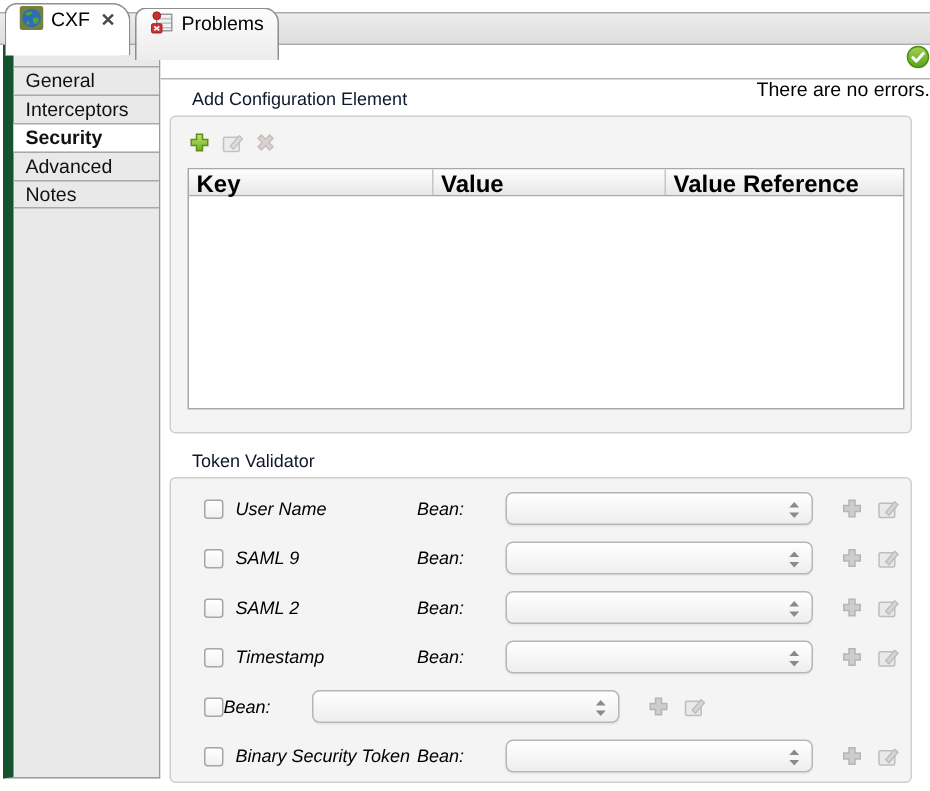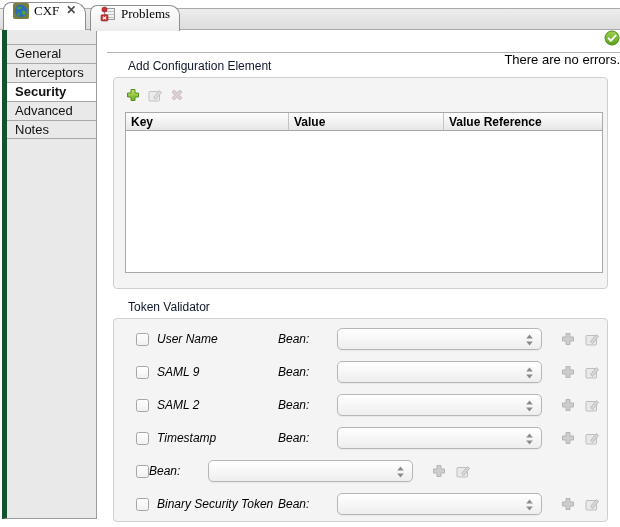--- a/index.html
+++ b/index.html
@@ -8,31 +8,31 @@
     position:relative; width:620px; height:527px; background:#fff;
     font-family:"Liberation Sans", sans-serif; font-size:13px; color:#000; overflow:hidden;
   }
   
   .tabbar { position:absolute; left:0; top:0; right:0; height:30px; background:#fff; }
   .tab-strip-fill {
     position:absolute; left:0; right:0; top:8px; height:22px;
     background:linear-gradient(#ececec,#dedede);
     border-top:1px solid #a9a9a9; border-bottom:1px solid #a9a9a9;
   }
-  .tab { position:absolute; display:flex; align-items:flex-start; gap:5px;
-    border:1px solid #8e8e8e; border-bottom:none; padding:0 9px; cursor:default;font-family:Liberation Serif, serif; }
+  .tab { position:absolute; display:flex; align-items:flex-end; gap:5px;
+    border:1px solid #8e8e8e; border-bottom:none; padding:17px 9px; cursor:default; }
   .tab.active { left:3px; top:2px; height:28px; background:#fff;
     border-radius:8px 12px 0 0; z-index:2; }
   .tab.inactive { left:90px; top:5px; height:26px;
     background:linear-gradient(#fdfdfd,#ececec); border-radius:7px 10px 0 0; z-index:1; }
   .tab-label { font-size:13px; color:#000; }
   .tab-close { font-size:12px; font-weight:bold; color:#4a4a4a; margin-left:2px; cursor:pointer; }
   
-  .sidebar { position:absolute; left:2px; top:30px; width:95px; bottom:8px;
-    background:#e9e9e9; border-left:5px solid #14532d; border-right:1px solid #9b9b9b;
+  .sidebar { position:absolute; left:2px; top:30px; width:105px; bottom:8px;
+    background:#e9e9e9; border-left:7px solid #14532d; border-right:1px solid #9b9b9b;
     border-bottom:1px solid #9b9b9b; }
   .sidebar-spacer { height:14px; }
   .side-item { height:19px; line-height:18px; padding-left:8px; font-size:13px;
     border-top:1px solid #a8a8a8; color:#111; cursor:pointer; }
   .side-item:last-child { border-bottom:1px solid #a8a8a8; }
   .side-item.selected { background:#fff; font-weight:bold; }
   
   .main { position:absolute; left:107px; top:30px; right:0; bottom:0; background:#fff; }
   .status-row { height:23px; border-bottom:1px solid #b3b3b3; display:flex;
     align-items:flex-end; gap:6px; padding-left:6px;flex-direction:column; }
@@ -42,21 +42,21 @@
     border:1px solid #cfcfcf; border-radius:4px; position:relative; }
   .panel.config { height:212px; }
   .panel.validator { height:204px; padding-top:9px; }
   .toolbar { position:absolute; top:9px; left:11px; display:flex; gap:6px; }
   .icon-btn { width:16px; height:16px; display:inline-block; }
   
   .table { position:absolute; left:11px; top:34px; width:478px; height:161px;
     background:#fff; border:1px solid #a8a8a8; }
   .thead { display:flex; height:18px; background:linear-gradient(#fefefe,#e7e7e7);
     border-bottom:1px solid #a8a8a8; }
-  .th { font-size:12px; font-weight:bold; padding:2px 0 0 5px; color:#000; }
+  .th { font-size:16px; font-weight:bold; padding:2px 0 0 5px; color:#000; }
   .th-key { width:163px; border-right:1px solid #c4c4c4; }
   .th-value { width:155px; border-right:1px solid #c4c4c4; }
   .th-ref { flex:1; }
   .tbody { height:141px; background:#fff; }
   
   .vrow { display:flex; align-items:center; height:22px; margin:0 0 11px 22px;font-style:italic; }
   .checkbox { width:13px; height:13px; border:1px solid #a6a6a6; border-radius:2.5px;
     background:linear-gradient(#ffffff,#f1f1f1); flex-shrink:0; cursor:pointer; }
   .vlabel { width:121px; margin-left:8px; font-size:12px; color:#000; white-space:nowrap; }
   .bean-label { width:59px; font-size:12px; color:#000; }

